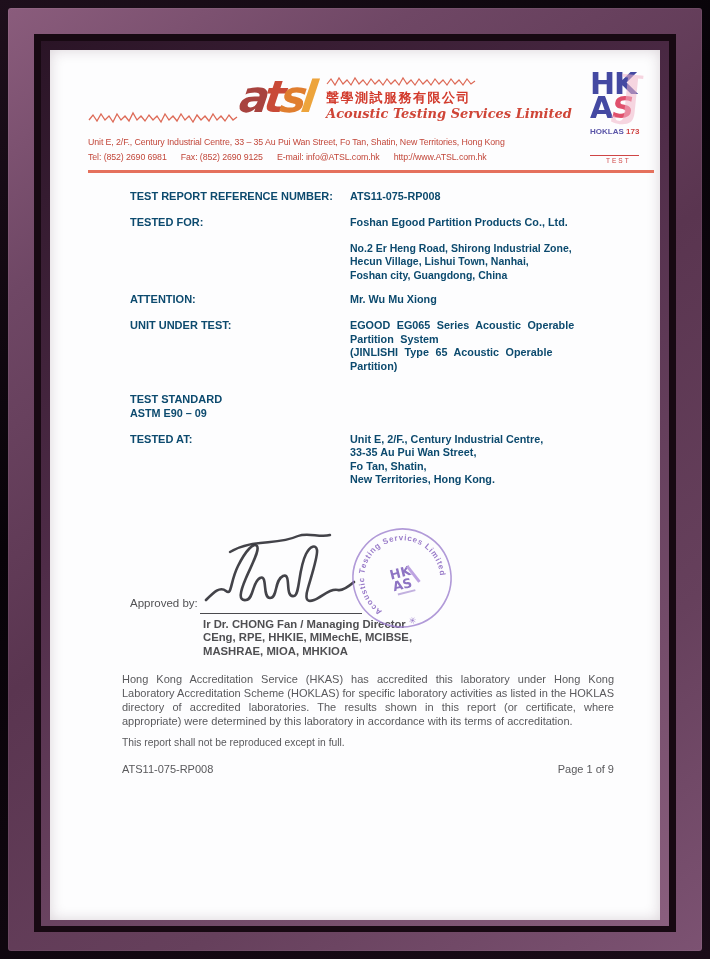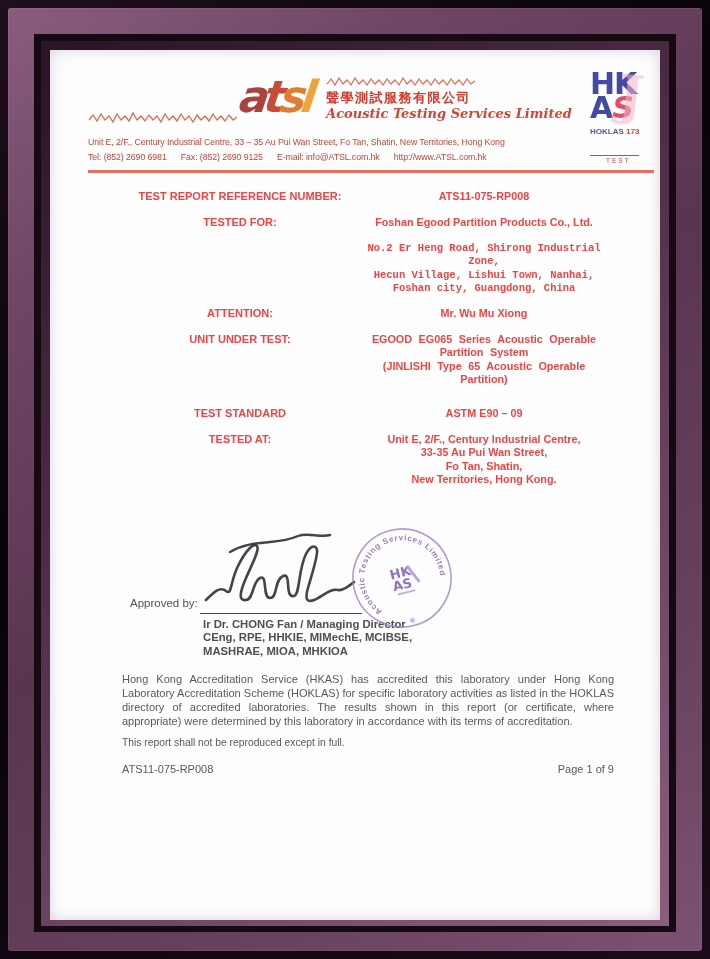--- a/index.html
+++ b/index.html
@@ -46,27 +46,27 @@
       border-bottom:1.5px solid #cf4545;display:inline-block;padding-bottom:18px;}
   .hoklas-word{color:#5a55a8;}
   .hoklas-num{color:#cf4545;}
   .hkas-test{font-size:6.5px;line-height:9px;color:#cf4545;letter-spacing:2px;margin-left:16px;}
 
   
   .title{margin:23px 0 0 77px;font-weight:700;font-size:20px;line-height:26px;
       color:#515154;letter-spacing:.2px;}
 
   
-  .fields{margin:17px 0 0 80px;width:492px;color:#ef4444;text-align:center;}
+  .fields{margin:17px 0 0 80px;width:492px;color:#0c4a6e;}
   .frow{display:flex;margin-bottom:12.5px;}
   .flabel{width:220px;flex-shrink:0;font-weight:700;font-size:11px;line-height:13.5px;}
   .fvalue{width:268px;font-weight:700;font-size:10.8px;line-height:13.5px;white-space:pre-line;}
-  .tight{font-size:10.5px;font-family:Liberation Mono, monospace;}
+  .tight{font-size:10.5px;}
   .just{word-spacing:3.5px;}
-  .gap-before{margin-top:20px;}
+  .gap-before{margin-top:20px;flex-direction:column;}
   .addr-row{margin-bottom:11px;}
 
   
   .approval{position:relative;margin:43px 0 0 80px;height:135px;color:#4f4f52;}
   .approved-label{position:absolute;left:0;top:67px;font-size:11.5px;color:#515154;}
   .sig{position:absolute;left:72px;top:0;}
   .sig-line{position:absolute;left:70px;top:83px;width:162px;border-top:1.6px solid #4a4a4e;}
   .sig-name{position:absolute;left:73px;top:88px;font-weight:700;font-size:11.3px;line-height:13.5px;}
   .stamp{position:absolute;left:220px;top:-4px;transform:rotate(-14deg);opacity:.9;}
 

